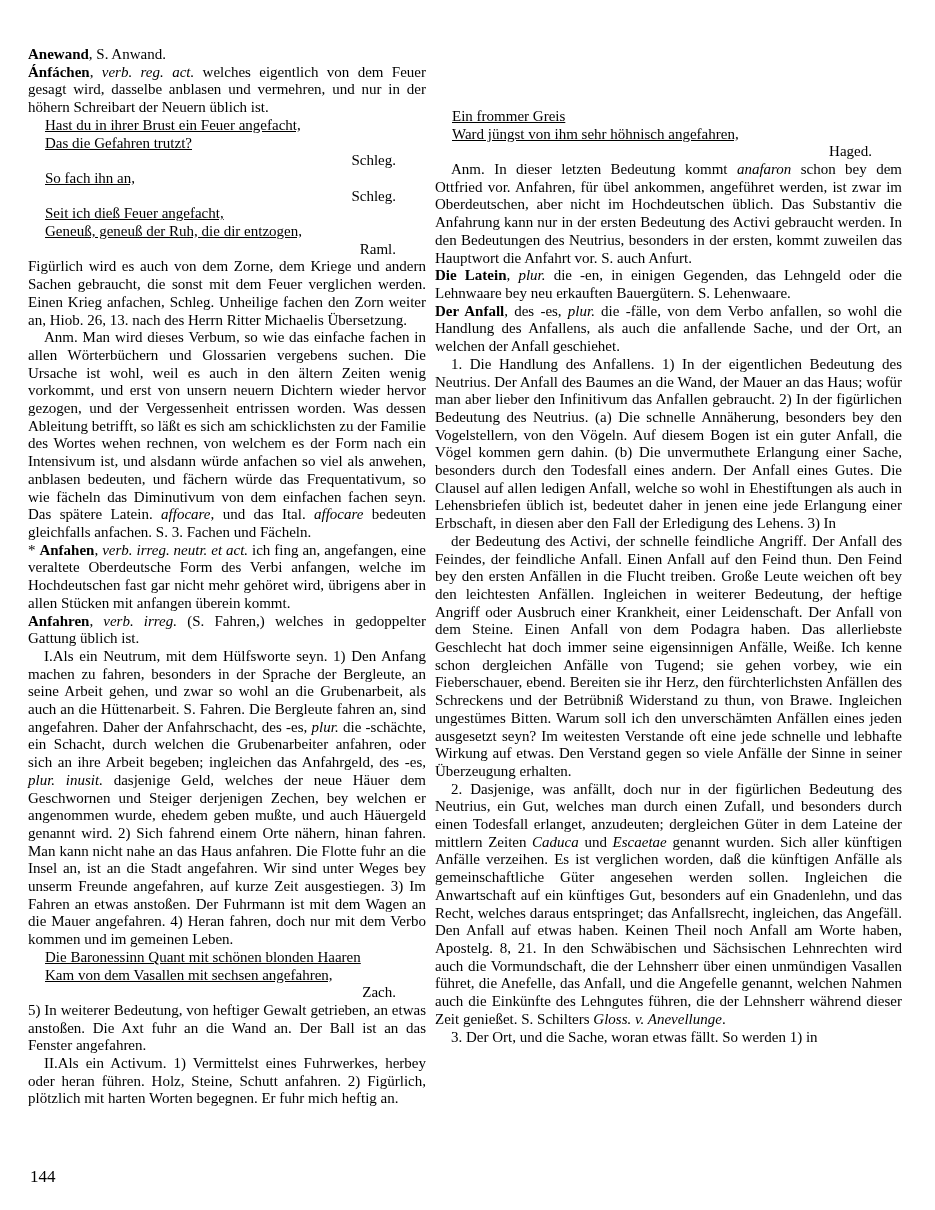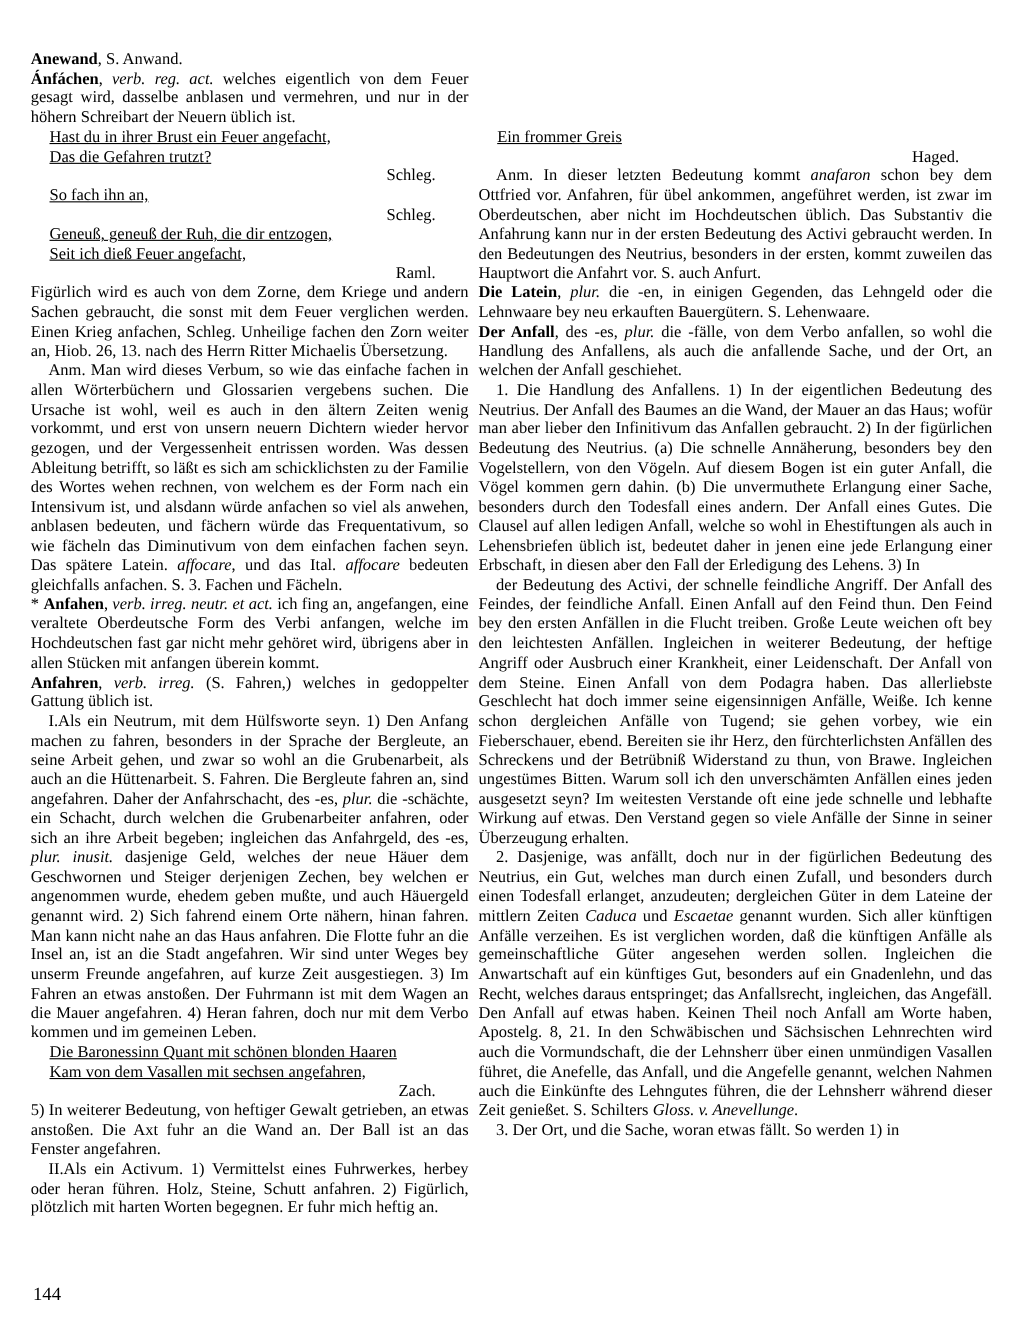--- a/index.html
+++ b/index.html
@@ -34,40 +34,41 @@
         <div class="verse">
           <div class="vline">Hast du in ihrer Brust ein Feuer angefacht,</div>
           <div class="vline">Das die Gefahren trutzt?</div>
         </div>
         <div class="attr">Schleg.</div>
         <div class="verse">
           <div class="vline">So fach ihn an,</div>
         </div>
         <div class="attr">Schleg.</div>
         <div class="verse">
+          <div class="vline">Seit ich dieß Feuer angefacht,</div>
           <div class="vline">Geneuß, geneuß der Ruh, die dir entzogen,</div>
-          <div class="vline">Seit ich dieß Feuer angefacht,</div>
         </div>
         <div class="attr">Raml.</div>
         <p class="para"><span>Figürlich wird es auch von dem Zorne, dem Kriege und andern Sachen gebraucht, die sonst mit dem Feuer verglichen werden. Einen Krieg anfachen, Schleg. Unheilige fachen den Zorn weiter an, Hiob. 26, 13. nach des Herrn Ritter Michaelis Übersetzung.</span></p>
         <p class="para ind"><span>Anm. Man wird dieses Verbum, so wie das einfache fachen in allen Wörterbüchern und Glossarien vergebens suchen. Die Ursache ist wohl, weil es auch in den ältern Zeiten wenig vorkommt, und erst von unsern neuern Dichtern wieder hervor gezogen, und der Vergessenheit entrissen worden. Was dessen Ableitung betrifft, so läßt es sich am schicklichsten zu der Familie des Wortes wehen rechnen, von welchem es der Form nach ein Intensivum ist, und alsdann würde anfachen so viel als anwehen, anblasen bedeuten, und fächern würde das Frequentativum, so wie fächeln das Diminutivum von dem einfachen fachen seyn. Das spätere Latein. </span><span class="i">affocare</span><span>, und das Ital. </span><span class="i">affocare</span><span> bedeuten gleichfalls anfachen. S. 3. Fachen und Fächeln.</span></p>
         <p class="para"><span>* </span><span class="b">Anfahen</span><span>, </span><span class="i">verb. irreg. neutr. et act.</span><span> ich fing an, angefangen, eine veraltete Oberdeutsche Form des Verbi anfangen, welche im Hochdeutschen fast gar nicht mehr gehöret wird, übrigens aber in allen Stücken mit anfangen überein kommt.</span></p>
         <p class="para"><span class="b">Anfahren</span><span>, </span><span class="i">verb. irreg.</span><span> (S. Fahren,) welches in gedoppelter Gattung üblich ist.</span></p>
         <p class="para ind"><span>I.Als ein Neutrum, mit dem Hülfsworte seyn. 1) Den Anfang machen zu fahren, besonders in der Sprache der Bergleute, an seine Arbeit gehen, und zwar so wohl an die Grubenarbeit, als auch an die Hüttenarbeit. S. Fahren. Die Bergleute fahren an, sind angefahren. Daher der Anfahrschacht, des -es, </span><span class="i">plur.</span><span> die -schächte, ein Schacht, durch welchen die Grubenarbeiter anfahren, oder sich an ihre Arbeit begeben; ingleichen das Anfahrgeld, des -es, </span><span class="i">plur. inusit.</span><span> dasjenige Geld, welches der neue Häuer dem Geschwornen und Steiger derjenigen Zechen, bey welchen er angenommen wurde, ehedem geben mußte, und auch Häuergeld genannt wird. 2) Sich fahrend einem Orte nähern, hinan fahren. Man kann nicht nahe an das Haus anfahren. Die Flotte fuhr an die Insel an, ist an die Stadt angefahren. Wir sind unter Weges bey unserm Freunde angefahren, auf kurze Zeit ausgestiegen. 3) Im Fahren an etwas anstoßen. Der Fuhrmann ist mit dem Wagen an die Mauer angefahren. 4) Heran fahren, doch nur mit dem Verbo kommen und im gemeinen Leben.</span></p>
         <div class="verse">
           <div class="vline">Die Baronessinn Quant mit schönen blonden Haaren</div>
           <div class="vline">Kam von dem Vasallen mit sechsen angefahren,</div>
         </div>
         <div class="attr">Zach.</div>
         <p class="para"><span>5) In weiterer Bedeutung, von heftiger Gewalt getrieben, an etwas anstoßen. Die Axt fuhr an die Wand an. Der Ball ist an das Fenster angefahren.</span></p>
         <p class="para ind"><span>II.Als ein Activum. 1) Vermittelst eines Fuhrwerkes, herbey oder heran führen. Holz, Steine, Schutt anfahren. 2) Figürlich, plötzlich mit harten Worten begegnen. Er fuhr mich heftig an.</span></p>
       </div>
     <div class="col col-right">
         <div class="verse">
           <div class="vline">Ein frommer Greis</div>
+          <div class="vline">Ward jüngst von ihm sehr höhnisch angefahren,</div>
         </div>
         <div class="attr">Haged.</div>
         <p class="para ind"><span>Anm. In dieser letzten Bedeutung kommt </span><span class="i">anafaron</span><span> schon bey dem Ottfried vor. Anfahren, für übel ankommen, angeführet werden, ist zwar im Oberdeutschen, aber nicht im Hochdeutschen üblich. Das Substantiv die Anfahrung kann nur in der ersten Bedeutung des Activi gebraucht werden. In den Bedeutungen des Neutrius, besonders in der ersten, kommt zuweilen das Hauptwort die Anfahrt vor. S. auch Anfurt.</span></p>
         <p class="para"><span class="b">Die Latein</span><span>, </span><span class="i">plur.</span><span> die -en, in einigen Gegenden, das Lehngeld oder die Lehnwaare bey neu erkauften Bauergütern. S. Lehenwaare.</span></p>
         <p class="para"><span class="b">Der Anfall</span><span>, des -es, </span><span class="i">plur.</span><span> die -fälle, von dem Verbo anfallen, so wohl die Handlung des Anfallens, als auch die anfallende Sache, und der Ort, an welchen der Anfall geschiehet.</span></p>
         <p class="para ind"><span>1. Die Handlung des Anfallens. 1) In der eigentlichen Bedeutung des Neutrius. Der Anfall des Baumes an die Wand, der Mauer an das Haus; wofür man aber lieber den Infinitivum das Anfallen gebraucht. 2) In der figürlichen Bedeutung des Neutrius. (a) Die schnelle Annäherung, besonders bey den Vogelstellern, von den Vögeln. Auf diesem Bogen ist ein guter Anfall, die Vögel kommen gern dahin. (b) Die unvermuthete Erlangung einer Sache, besonders durch den Todesfall eines andern. Der Anfall eines Gutes. Die Clausel auf allen ledigen Anfall, welche so wohl in Ehestiftungen als auch in Lehensbriefen üblich ist, bedeutet daher in jenen eine jede Erlangung einer Erbschaft, in diesen aber den Fall der Erledigung des Lehens. 3) In</span></p>
         <p class="para ind"><span>der Bedeutung des Activi, der schnelle feindliche Angriff. Der Anfall des Feindes, der feindliche Anfall. Einen Anfall auf den Feind thun. Den Feind bey den ersten Anfällen in die Flucht treiben. Große Leute weichen oft bey den leichtesten Anfällen. Ingleichen in weiterer Bedeutung, der heftige Angriff oder Ausbruch einer Krankheit, einer Leidenschaft. Der Anfall von dem Steine. Einen Anfall von dem Podagra haben. Das allerliebste Geschlecht hat doch immer seine eigensinnigen Anfälle, Weiße. Ich kenne schon dergleichen Anfälle von Tugend; sie gehen vorbey, wie ein Fieberschauer, ebend. Bereiten sie ihr Herz, den fürchterlichsten Anfällen des Schreckens und der Betrübniß Widerstand zu thun, von Brawe. Ingleichen ungestümes Bitten. Warum soll ich den unverschämten Anfällen eines jeden ausgesetzt seyn? Im weitesten Verstande oft eine jede schnelle und lebhafte Wirkung auf etwas. Den Verstand gegen so viele Anfälle der Sinne in seiner Überzeugung erhalten.</span></p>
         <p class="para ind"><span>2. Dasjenige, was anfällt, doch nur in der figürlichen Bedeutung des Neutrius, ein Gut, welches man durch einen Zufall, und besonders durch einen Todesfall erlanget, anzudeuten; dergleichen Güter in dem Lateine der mittlern Zeiten </span><span class="i">Caduca</span><span> und </span><span class="i">Escaetae</span><span> genannt wurden. Sich aller künftigen Anfälle verzeihen. Es ist verglichen worden, daß die künftigen Anfälle als gemeinschaftliche Güter angesehen werden sollen. Ingleichen die Anwartschaft auf ein künftiges Gut, besonders auf ein Gnadenlehn, und das Recht, welches daraus entspringet; das Anfallsrecht, ingleichen, das Angefäll. Den Anfall auf etwas haben. Keinen Theil noch Anfall am Worte haben, Apostelg. 8, 21. In den Schwäbischen und Sächsischen Lehnrechten wird auch die Vormundschaft, die der Lehnsherr über einen unmündigen Vasallen führet, die Anefelle, das Anfall, und die Angefelle genannt, welchen Nahmen auch die Einkünfte des Lehngutes führen, die der Lehnsherr während dieser Zeit genießet. S. Schilters </span><span class="i">Gloss. v. Anevellunge</span><span>.</span></p>
         <p class="para ind"><span>3. Der Ort, und die Sache, woran etwas fällt. So werden 1) in</span></p>
       </div>

